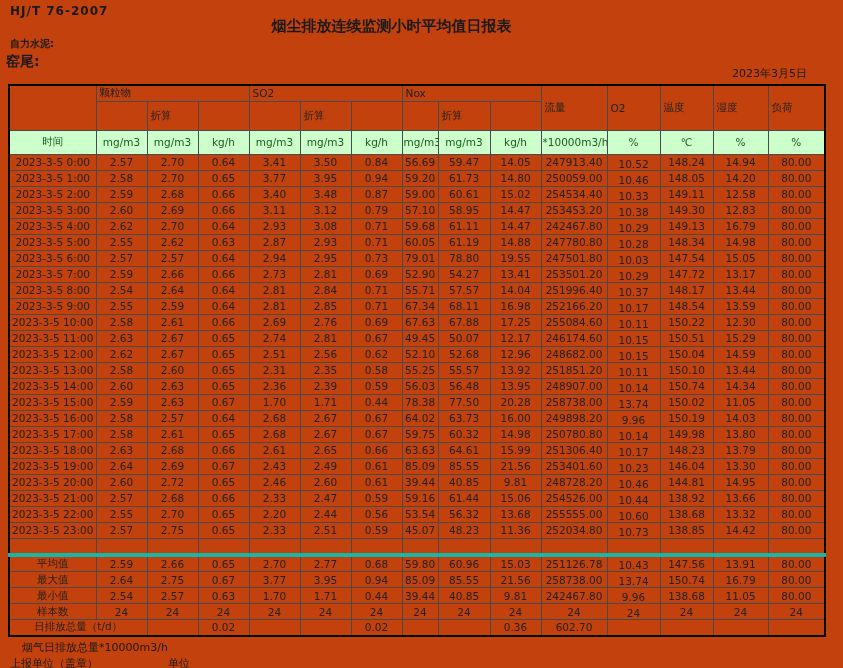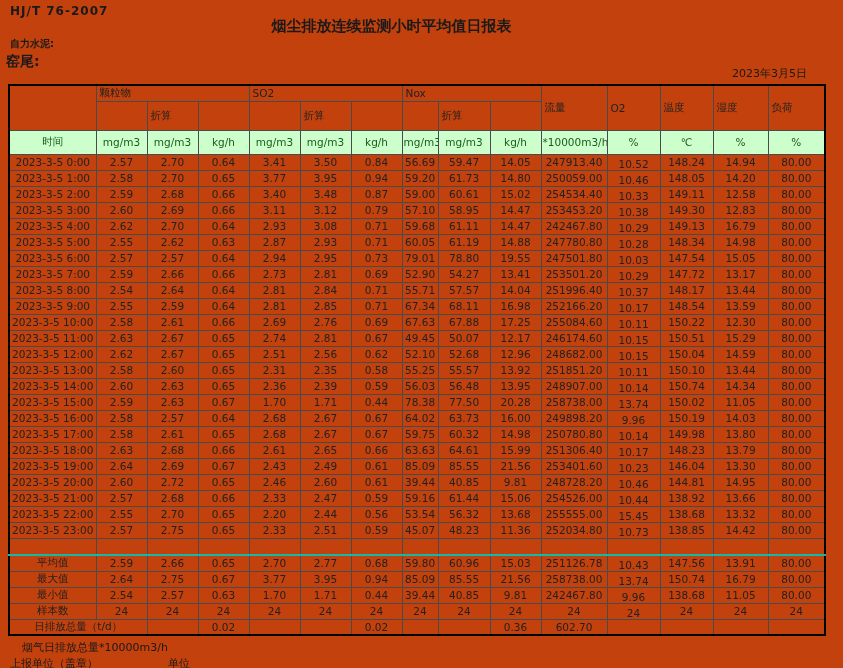--- a/index.html
+++ b/index.html
@@ -45,21 +45,21 @@
   tr.hrow1 { height: 14px; padding-left: 44px; }
   tr.hrow2 { height: 29px; }
   tr.units-row td {
     background: #ccffcc;
     color: #1a5c1a;
     height: 24px;
   }
   tr.data-row td { height: 16px; }
   td.o2-cell { vertical-align: bottom; line-height: 11px; }
   tr.blank-row td { height: 17px; }
-  tr.sum-sep td { border-top: 2px solid #14b8a6; margin-top: 16px; }
+  tr.sum-sep td { border-top: 4px solid #14b8a6; margin-top: 16px; }
   td.sum-label { text-align: center; }
   td.total-label { text-align: left; padding-left: 3px; }
 
   .foot-note { position: absolute; left: 10px; top: 640px; font-size: 11px; margin-left: 12px; }
   .foot-report-unit { position: absolute; left: 10px; top: 656px; font-size: 11px; }
   .foot-unit { position: absolute; left: 168px; top: 656px; font-size: 11px; }
 </style>
 </head>
 <body>
 
@@ -510,21 +510,21 @@
           <td>2.55</td>
           <td>2.70</td>
           <td>0.65</td>
           <td>2.20</td>
           <td>2.44</td>
           <td>0.56</td>
           <td>53.54</td>
           <td>56.32</td>
           <td>13.68</td>
           <td>255555.00</td>
-          <td class="o2-cell">15.45</td>
+          <td class="o2-cell">10.60</td>
           <td>138.68</td>
           <td>13.32</td>
           <td>80.00</td>
         </tr>
         <tr class="data-row">
           <td class="time-cell">2023-3-5 23:00</td>
           <td>2.57</td>
           <td>2.75</td>
           <td>0.65</td>
           <td>2.33</td>

